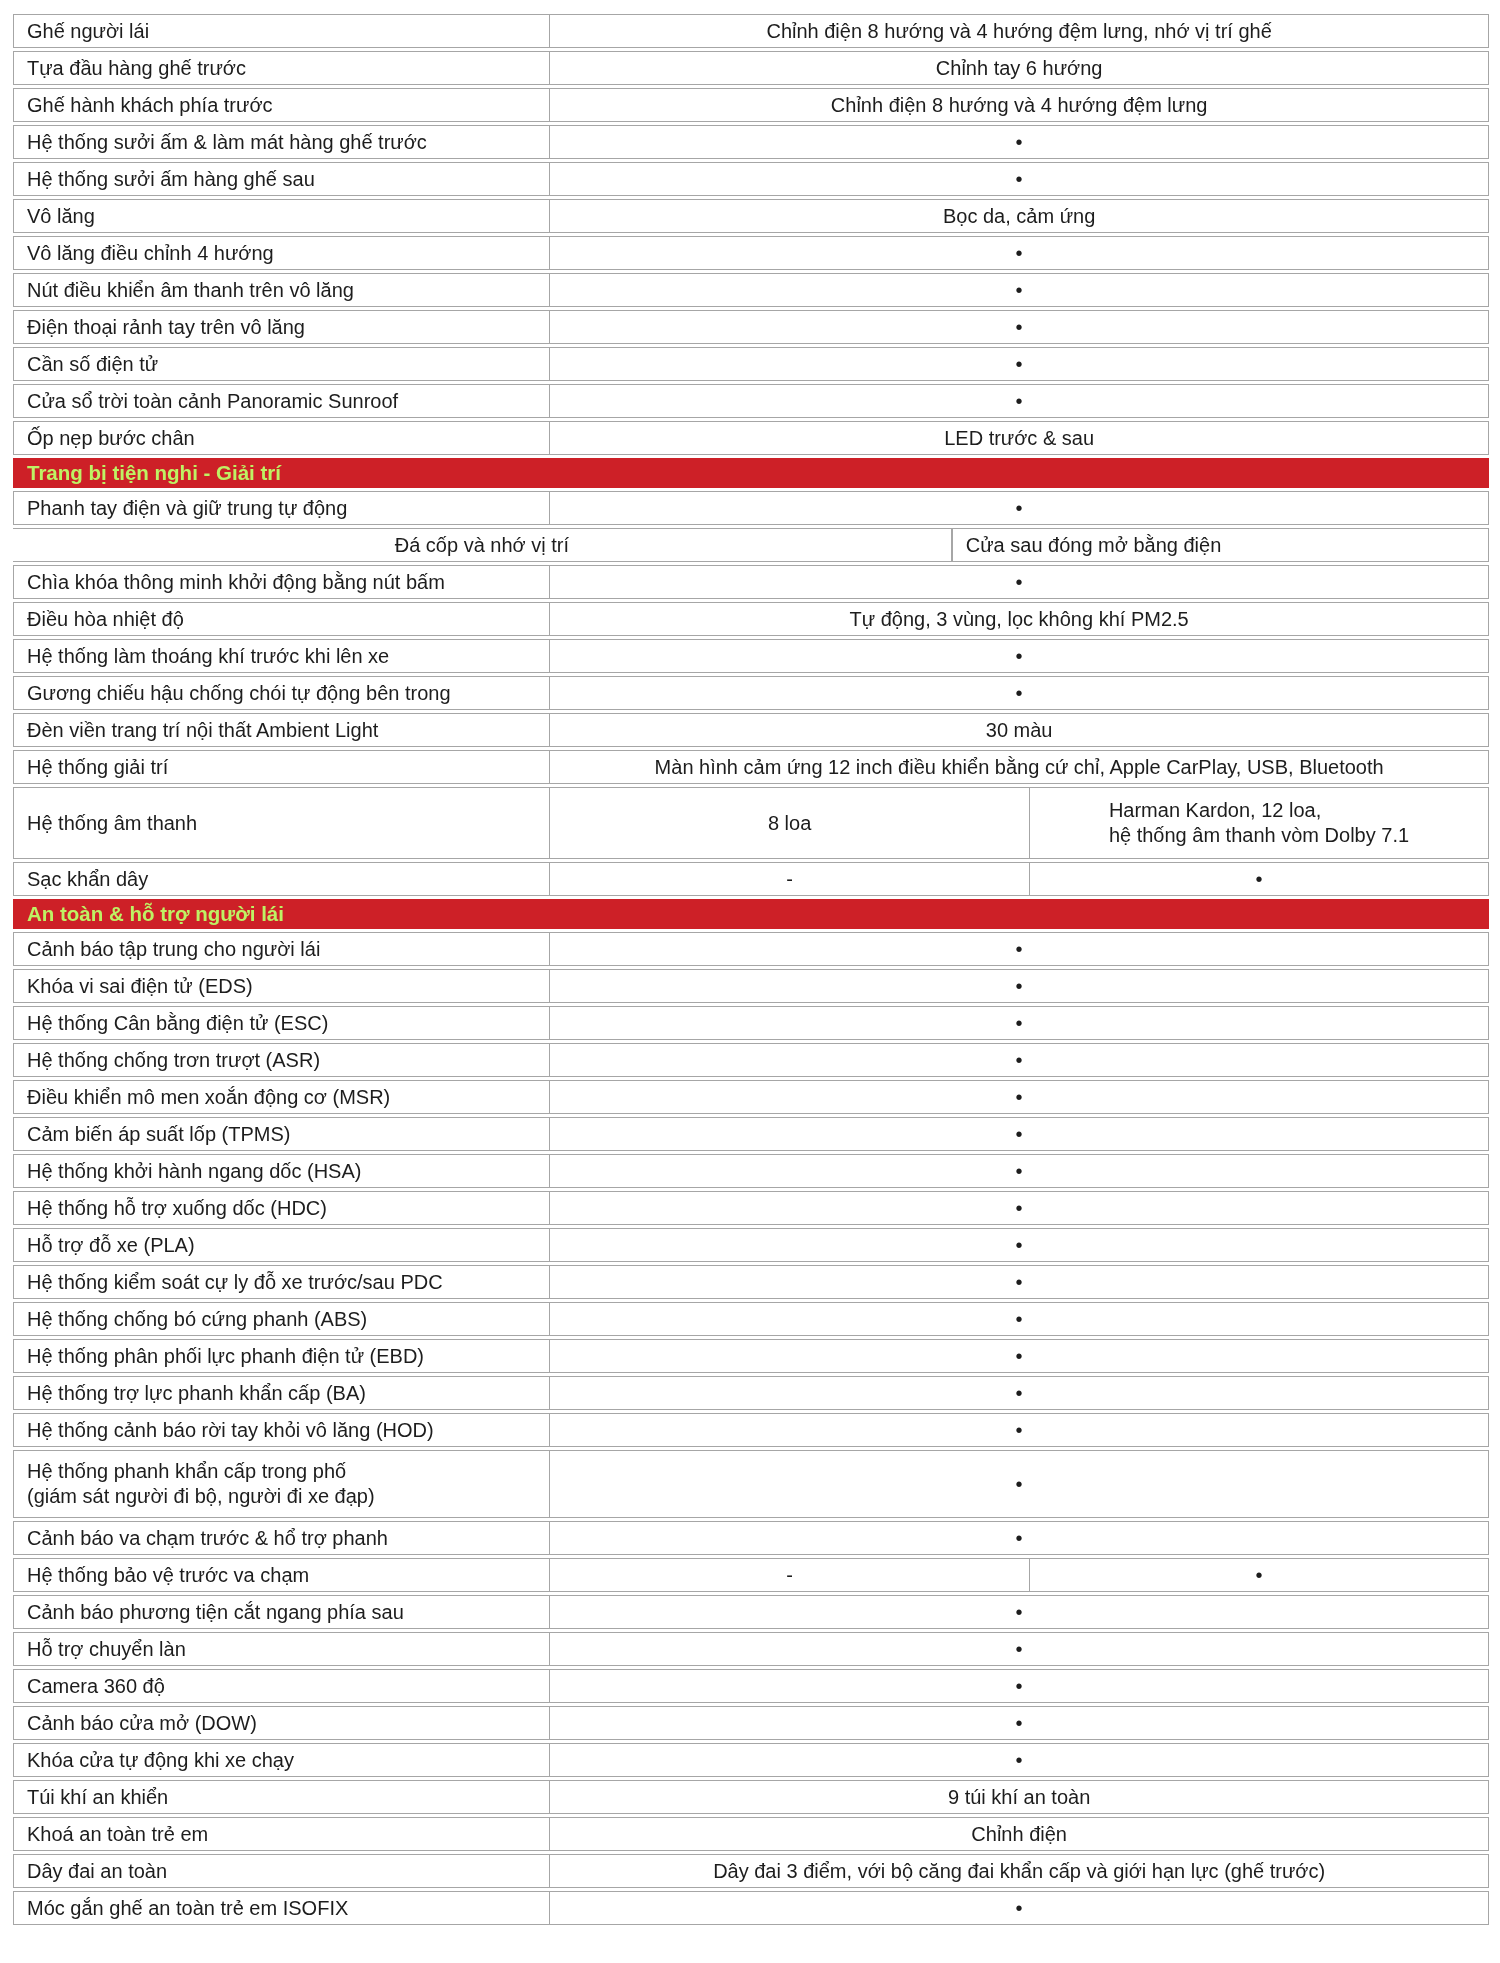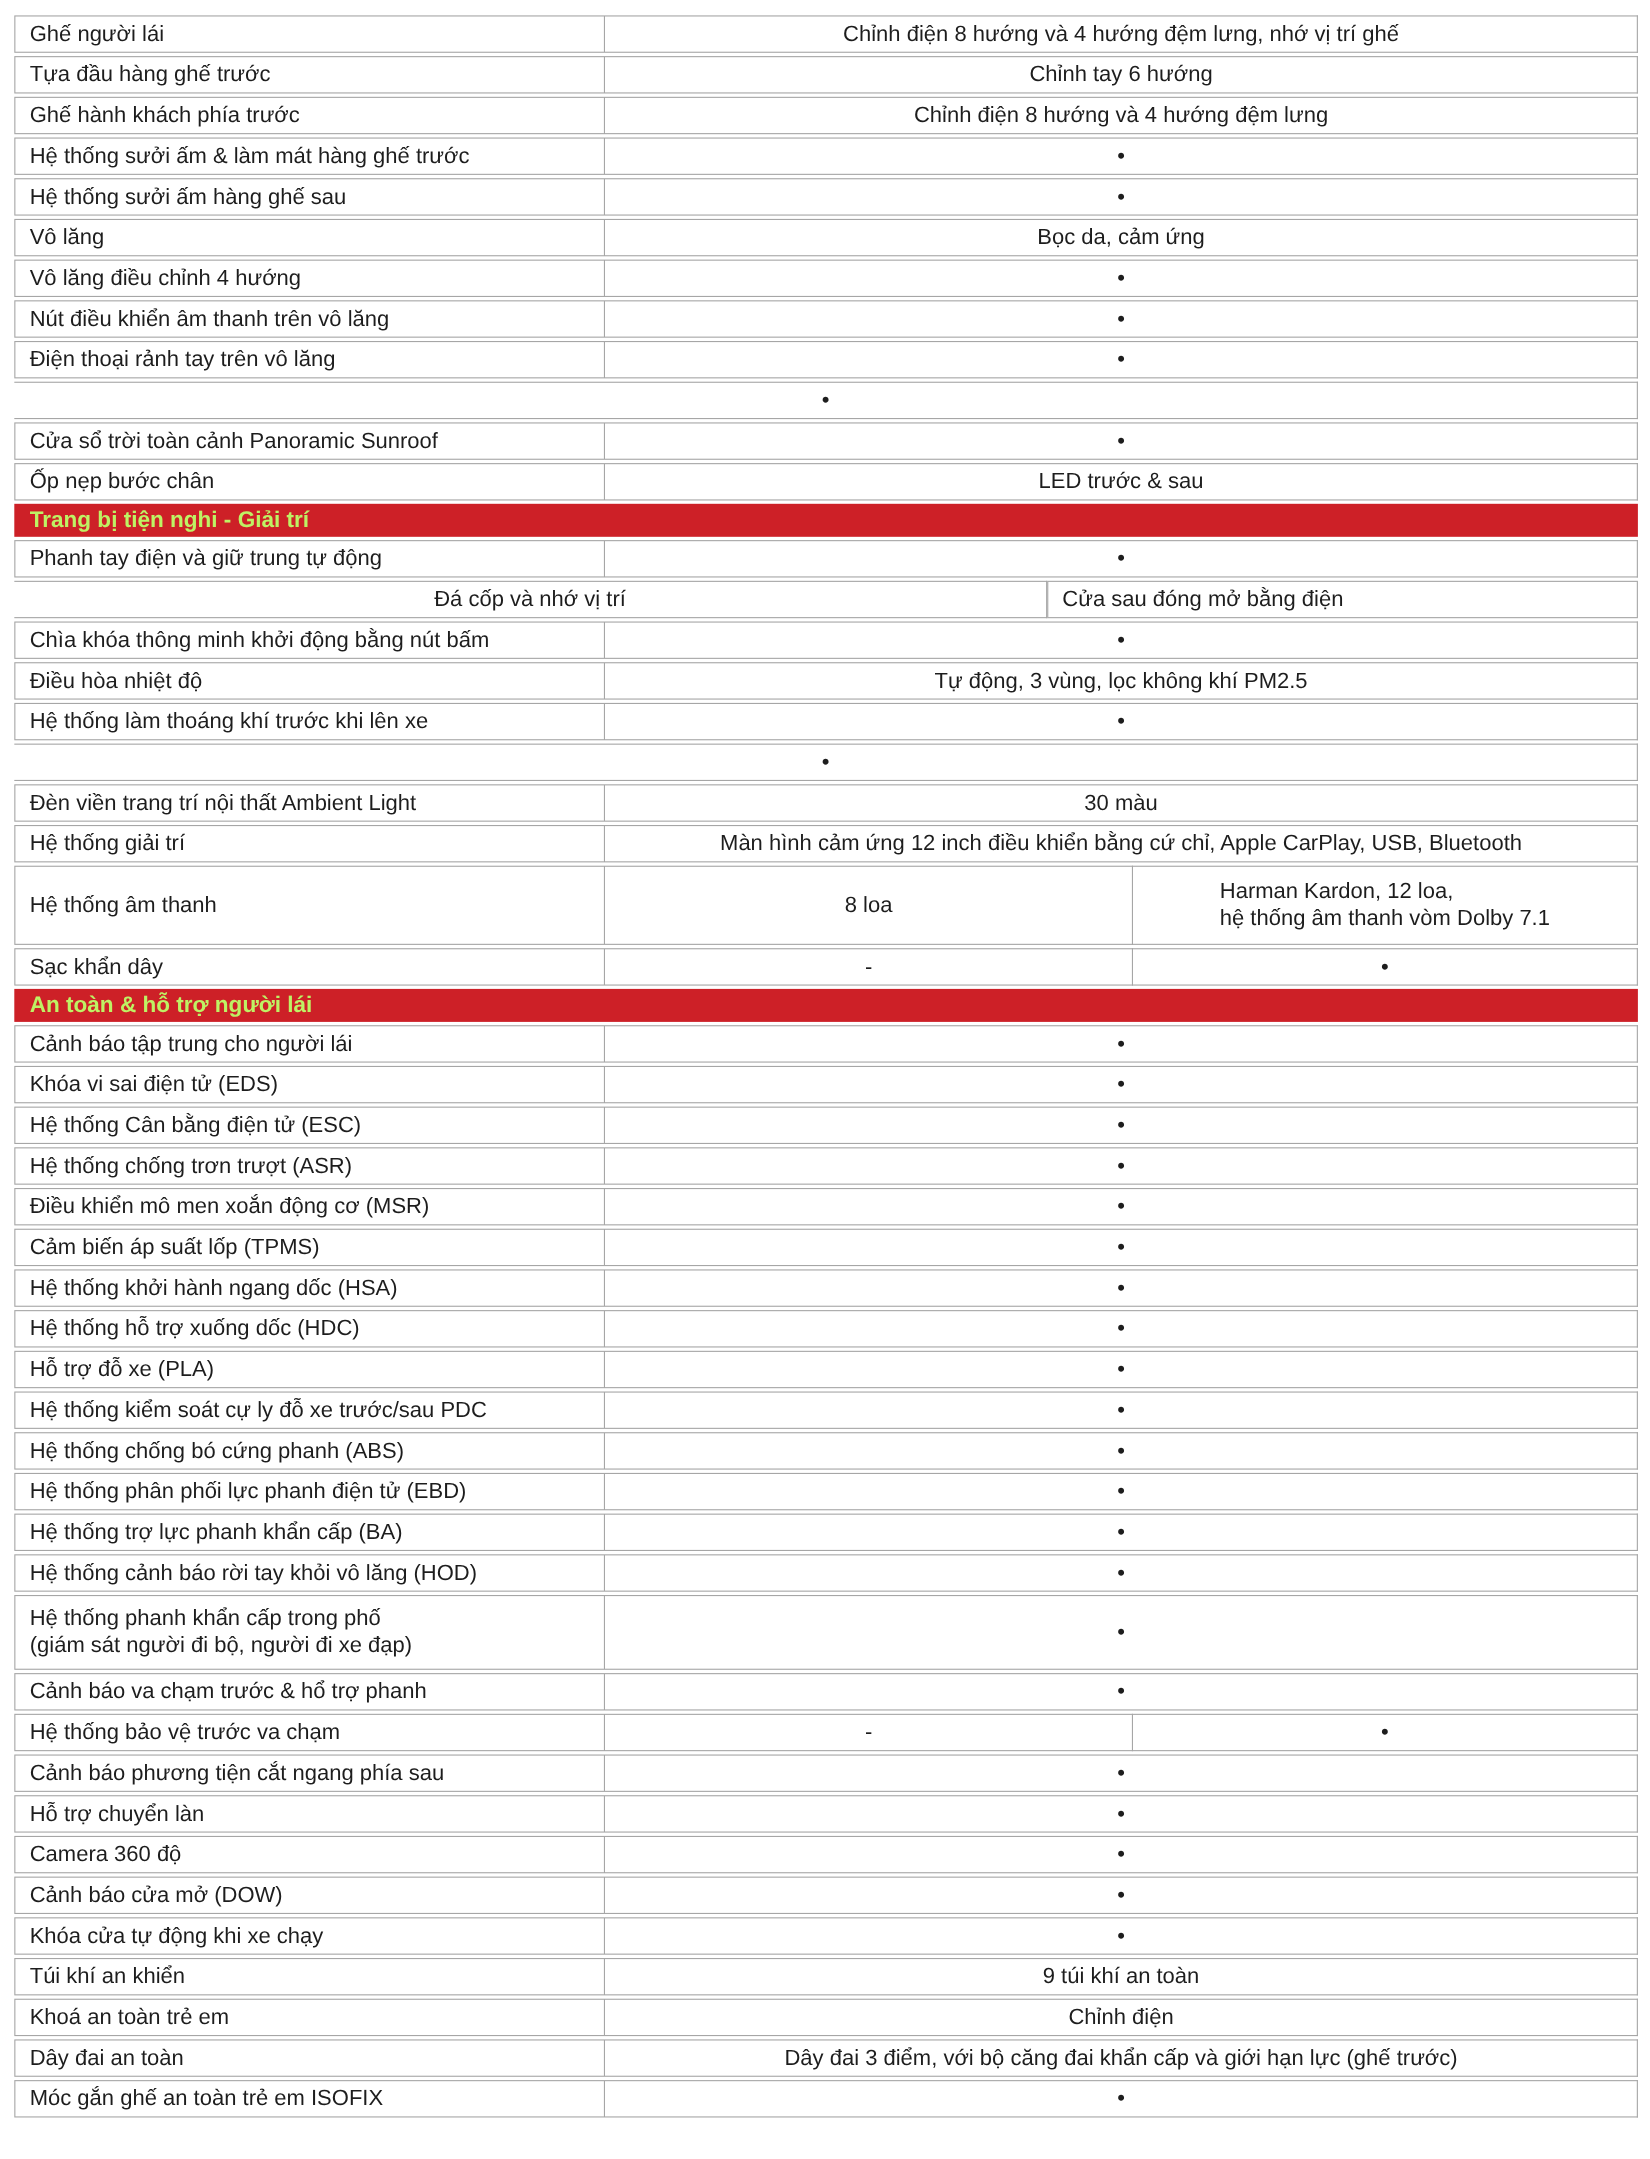--- a/index.html
+++ b/index.html
@@ -86,20 +86,21 @@
     </div>
     <div class="spec-row">
       <div class="cell label-cell">Nút điều khiển âm thanh trên vô lăng</div>
       <div class="cell value-cell">•</div>
     </div>
     <div class="spec-row">
       <div class="cell label-cell">Điện thoại rảnh tay trên vô lăng</div>
       <div class="cell value-cell">•</div>
     </div>
     <div class="spec-row">
+      <div class="cell label-cell">Cần số điện tử</div>
       <div class="cell value-cell">•</div>
     </div>
     <div class="spec-row">
       <div class="cell label-cell">Cửa sổ trời toàn cảnh Panoramic Sunroof</div>
       <div class="cell value-cell">•</div>
     </div>
     <div class="spec-row">
       <div class="cell label-cell">Ốp nẹp bước chân</div>
       <div class="cell value-cell">LED trước &amp; sau</div>
     </div>
@@ -118,20 +119,21 @@
     </div>
     <div class="spec-row">
       <div class="cell label-cell">Điều hòa nhiệt độ</div>
       <div class="cell value-cell">Tự động, 3 vùng, lọc không khí PM2.5</div>
     </div>
     <div class="spec-row">
       <div class="cell label-cell">Hệ thống làm thoáng khí trước khi lên xe</div>
       <div class="cell value-cell">•</div>
     </div>
     <div class="spec-row">
+      <div class="cell label-cell">Gương chiếu hậu chống chói tự động bên trong</div>
       <div class="cell value-cell">•</div>
     </div>
     <div class="spec-row">
       <div class="cell label-cell">Đèn viền trang trí nội thất Ambient Light</div>
       <div class="cell value-cell">30 màu</div>
     </div>
     <div class="spec-row">
       <div class="cell label-cell">Hệ thống giải trí</div>
       <div class="cell value-cell">Màn hình cảm ứng 12 inch điều khiển bằng cứ chỉ, Apple CarPlay, USB, Bluetooth</div>
     </div>

